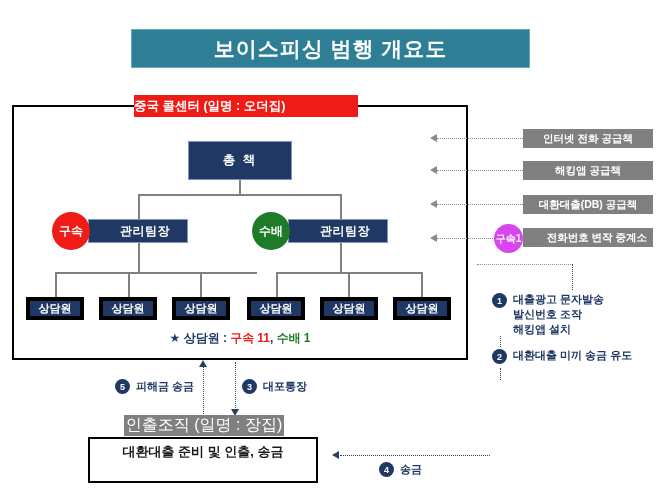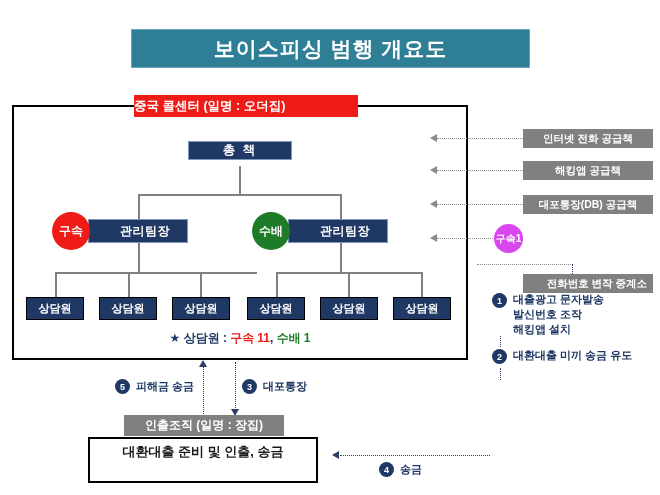--- a/index.html
+++ b/index.html
@@ -78,34 +78,34 @@
     justify-content: center;
     box-sizing: border-box;
     z-index: 4;
   }
   .navy-box .t {
     color: #ffffff;
     font-weight: bold;
     font-size: 11.5px;
     letter-spacing: .5px;
   }
-  #box-chongchaek { left: 188px; top: 141px; width: 104px; height: 19px; }
+  #box-chongchaek { left: 188px; top: 141px; width: 104px; height: 39px; }
   #box-chongchaek .t { font-size: 12.5px; letter-spacing: 2px; }
 
   #box-mgr-left  { left: 88px;  top: 219px; width: 100px; height: 24px; }
   #box-mgr-right { left: 288px; top: 219px; width: 100px; height: 24px; }
   #box-mgr-left .t, #box-mgr-right .t { font-size: 12px; padding-left: 14px; }
 
   .agent-box {
     position: absolute;
     top: 297px;
     width: 58px;
     height: 23px;
     background: #1F3864;
-    border: 1px solid #000000;
+    border: 4px solid #000000;
     display: flex;
     align-items: center;
     justify-content: center;
     box-sizing: border-box;
     z-index: 4;
   }
   .agent-box .t { color: #fff; font-weight: bold; font-size: 11px; }
   #agent-0 { left: 26px; }
   #agent-1 { left: 99px; }
   #agent-2 { left: 172px; }
@@ -164,21 +164,21 @@
     z-index: 4;
   }
   .gray-box .t {
     color: #ffffff;
     font-weight: bold;
     font-size: 10.5px;
   }
   #gray-0 { top: 129px; }
   #gray-1 { top: 161px; }
   #gray-2 { top: 195px; }
-  #gray-3 { top: 228px; justify-content: flex-end; padding-right: 6px; margin-top: 46px; }
+  #gray-3 { top: 228px; justify-content: flex-end; padding-right: 6px; }
 
   #badge-arrest1 {
     position: absolute;
     left: 494px;
     top: 224px;
     width: 29px;
     height: 29px;
     border-radius: 50%;
     background: #d946ef;
     display: flex;
@@ -288,21 +288,21 @@
     left: 124px;
     top: 415px;
     width: 160px;
     height: 21px;
     background: #808080;
     display: flex;
     align-items: center;
     justify-content: center;
     z-index: 6;
   }
-  #withdraw-header .t { color: #fff; font-weight: bold; font-size: 12px; }
+  #withdraw-header .t { color: #fff; font-weight: normal; font-size: 16px; }
   #withdraw-body {
     position: absolute;
     left: 88px;
     top: 443px;
     width: 230px;
     text-align: center;
     font-size: 13px;
     font-weight: bold;
     color: #1a1a1a;
     z-index: 5;
@@ -429,21 +429,21 @@
   <div class="h-dot" style="left:437px; top:238px; width:60px;"></div>
   <div class="arrow-left" style="left:430px; top:234px;"></div>
 
   <div class="gray-box" id="gray-1">
     <span class="t">해킹앱 공급책</span>
   </div>
   <div class="gray-box" id="gray-0">
     <span class="t">인터넷 전화 공급책</span>
   </div>
   <div class="gray-box" id="gray-2">
-    <span class="t">대포통장(DB) 공급책</span>
+    <span class="t">대환대출(DB) 공급책</span>
   </div>
   <div class="gray-box" id="gray-3">
     <span class="t">전화번호 변작 중계소</span>
   </div>
   <div id="badge-arrest1">
     <span class="t">구속1</span>
   </div>
 
   <div class="h-dot" style="left:477px; top:264px; width:96px;"></div>
   <div class="v-dot" style="left:572px; top:264px; height:26px;"></div>

